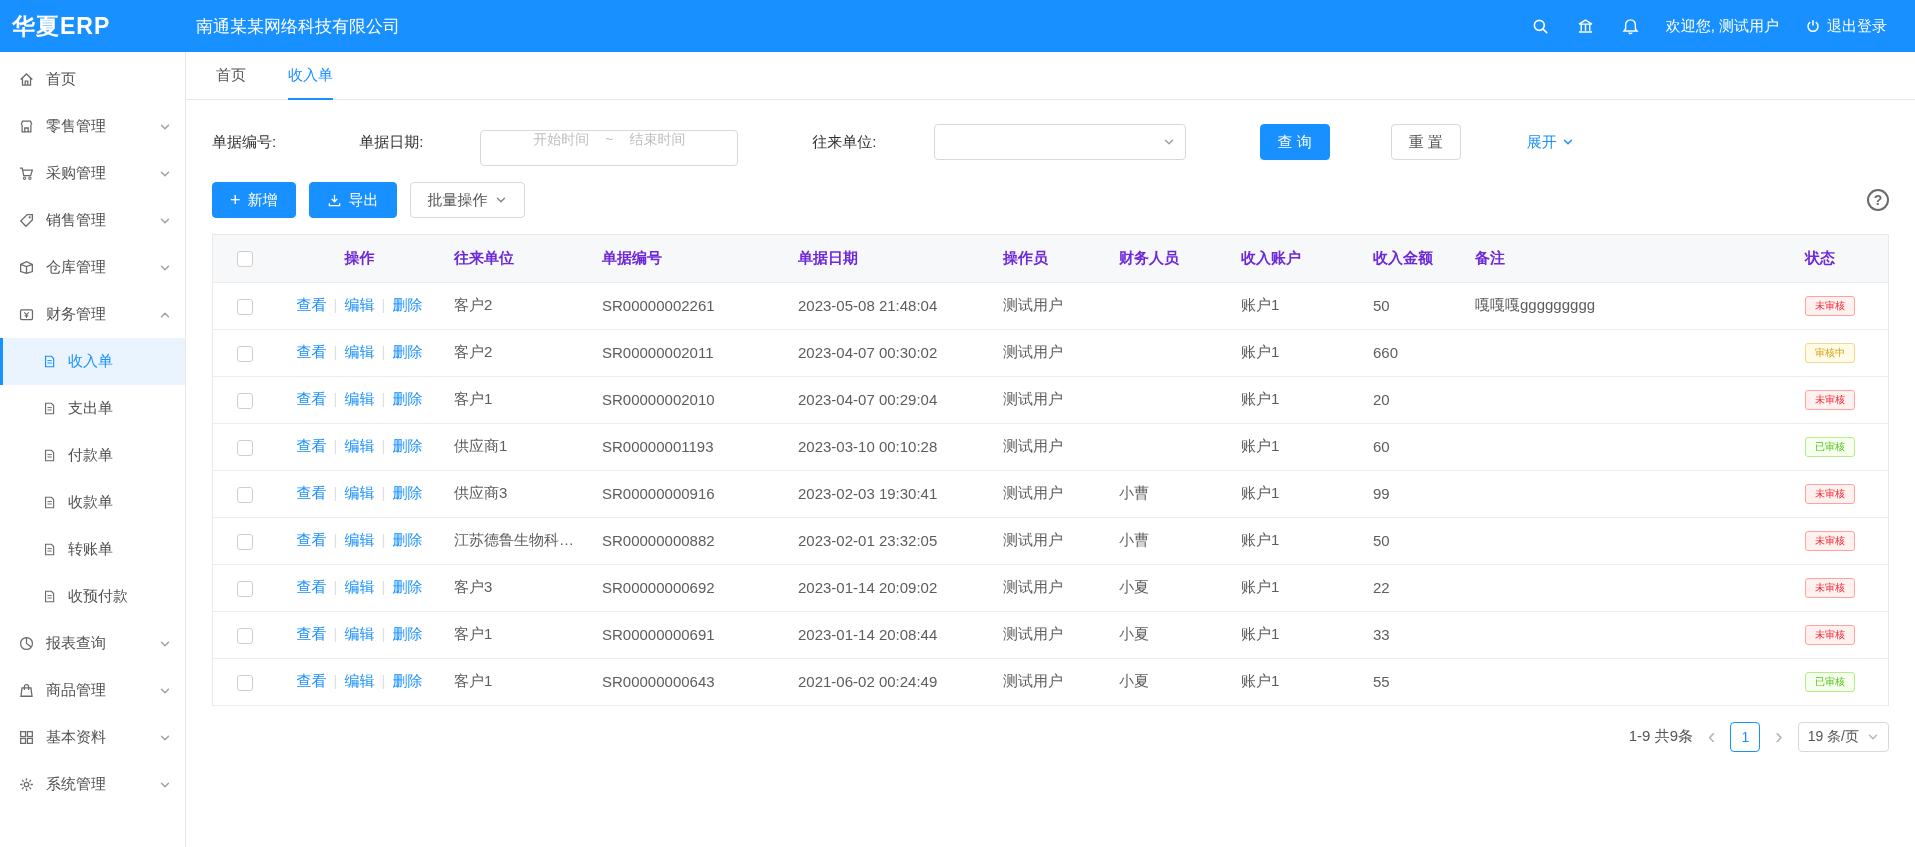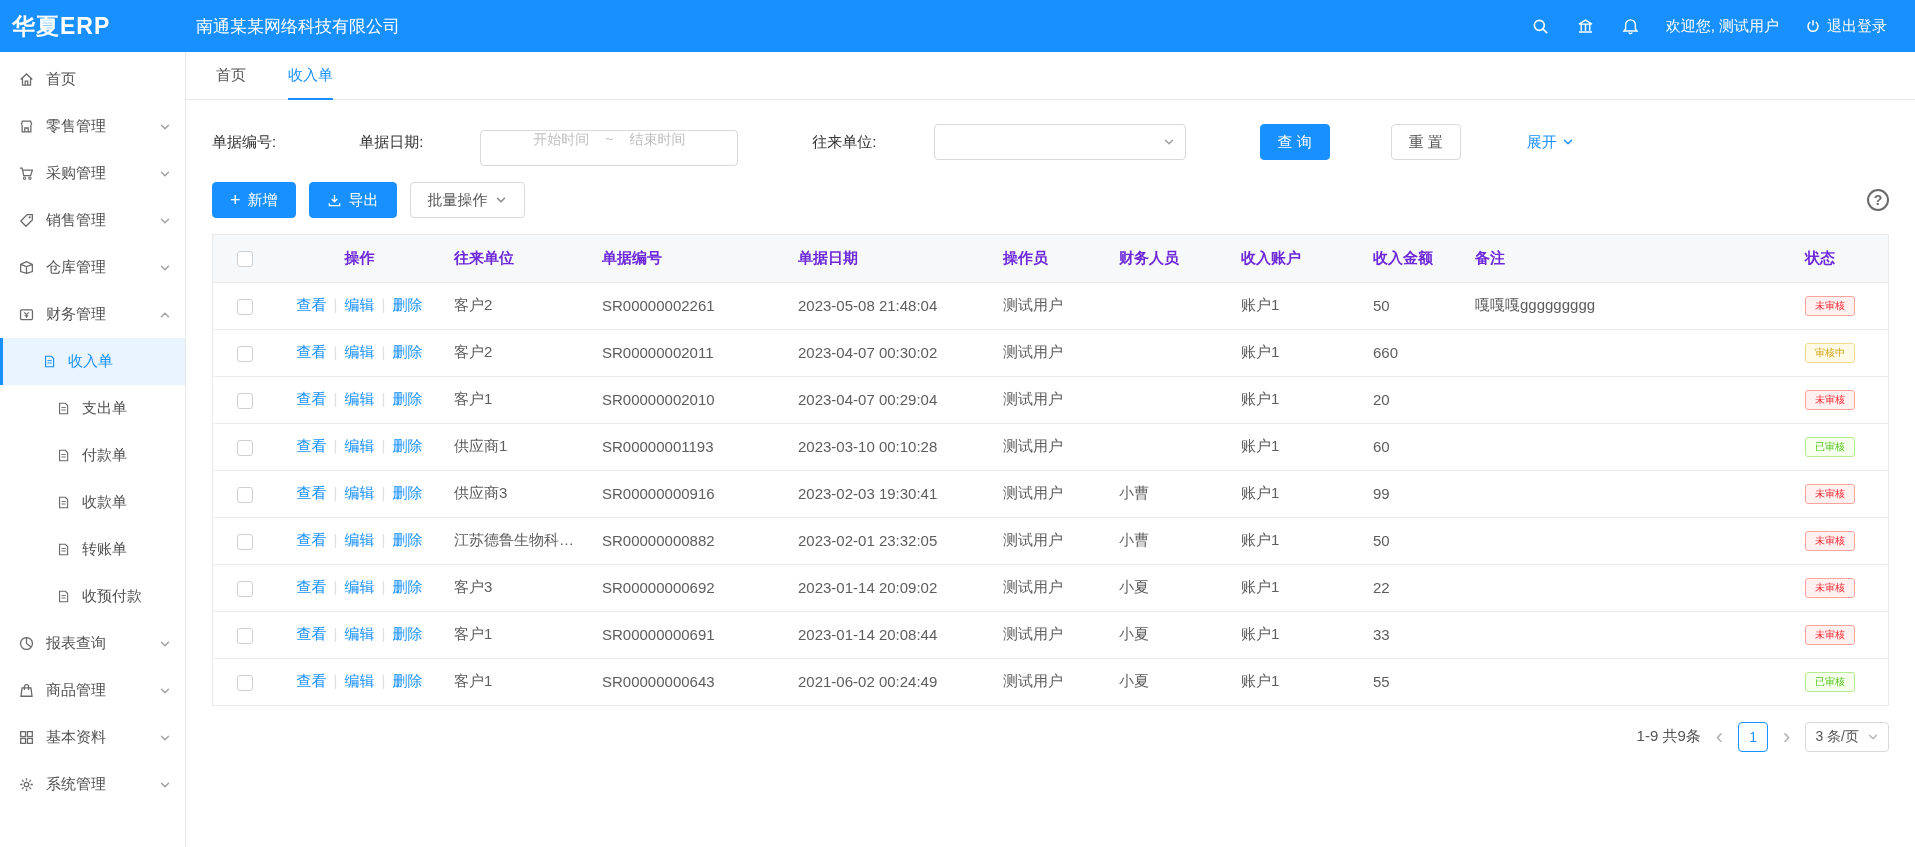--- a/index.html
+++ b/index.html
@@ -24,21 +24,21 @@
   
   .main { flex:1; display:flex; min-height:0; }
   .sidebar { width:186px; min-width:186px; background:#fff; border-right:1px solid #e8e8e8; padding-top:4px; overflow:hidden; }
   .side-item { height:47px; display:flex; align-items:center; padding:0 14px 0 18px; font-size:15px; color:#515151; cursor:pointer; }
   .sicon { width:17px; height:17px; margin-right:11px; color:#6a6a6a; flex:none; }
   .sicon svg { width:100%; height:100%; display:block; }
   .slbl { flex:1; white-space:nowrap; overflow:hidden; }
   .chev { width:12px; height:12px; color:#a0a0a0; display:inline-flex; }
   .chev svg { width:100%; height:100%; display:block; }
   .chev.up svg { transform:rotate(180deg); }
-  .side-item.sub { padding-left:56px; }
+  .side-item.sub { padding-left:42px; }
   .side-item.sub .sicon { width:15px; height:15px; }
   .side-item.sub.active { background:#e9f4ff; color:#1890ff; border-left:3px solid #1890ff; padding-left:39px; }
   .side-item.sub.active .sicon { color:#1890ff; }
 
   .content { flex:1; display:flex; flex-direction:column; min-width:0; background:#fff; }
   .tabbar { height:48px; min-height:48px; border-bottom:1px solid #e8e8e8; display:flex; align-items:stretch; padding-left:30px; gap:42px; }
   .tab { display:flex; align-items:center; font-size:15px; color:#555; cursor:pointer; border-bottom:2px solid transparent; margin-bottom:-1px; }
   .tab.active { color:#1890ff; border-bottom-color:#1890ff; }
 
   .page { flex:1; padding:18px 26px 0; overflow:hidden; }
@@ -531,21 +531,21 @@
               </tbody>
           </table>
         </div>
 
         <div class="pagination">
           <span>1-9 共9条</span>
           <span class="pg-arrow">‹</span>
           <span class="pg-current">1</span>
           <span class="pg-arrow">›</span>
           <span class="pg-size">
-            <span>3 条/页</span>
+            <span>19 条/页</span>
             <span class="chev">
                 <svg viewBox="0 0 12 12">
                   <path d="M2.5 4.2 L6 7.8 L9.5 4.2" fill="none" stroke="currentColor" stroke-width="1.4" stroke-linecap="round" stroke-linejoin="round"></path>
                 </svg>
               </span>
           </span>
         </div>
 
       </div>
     </div>

